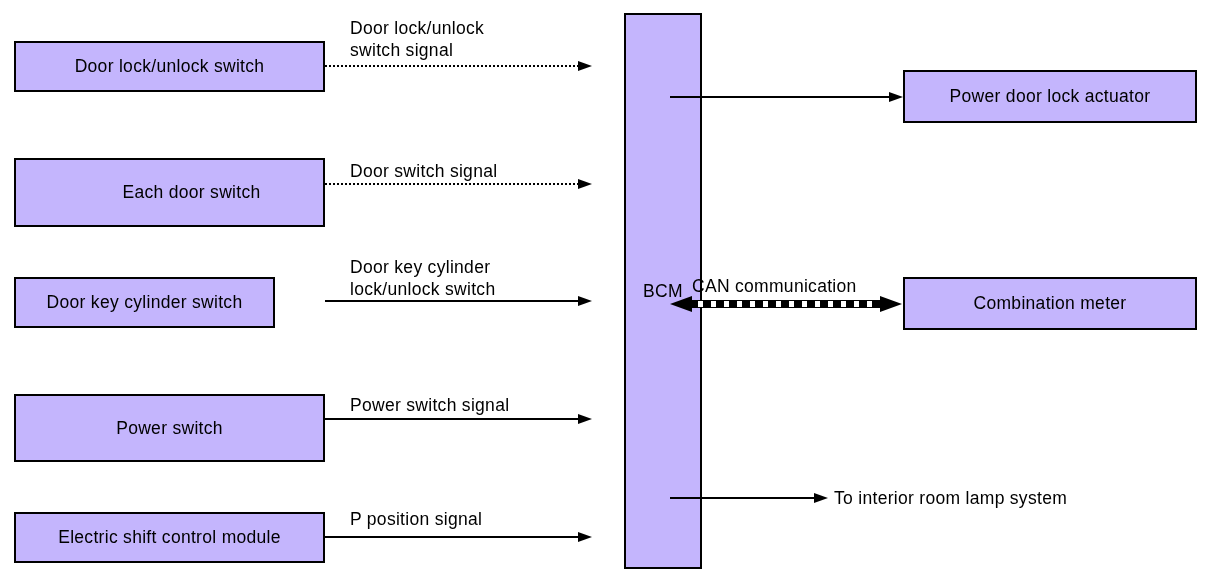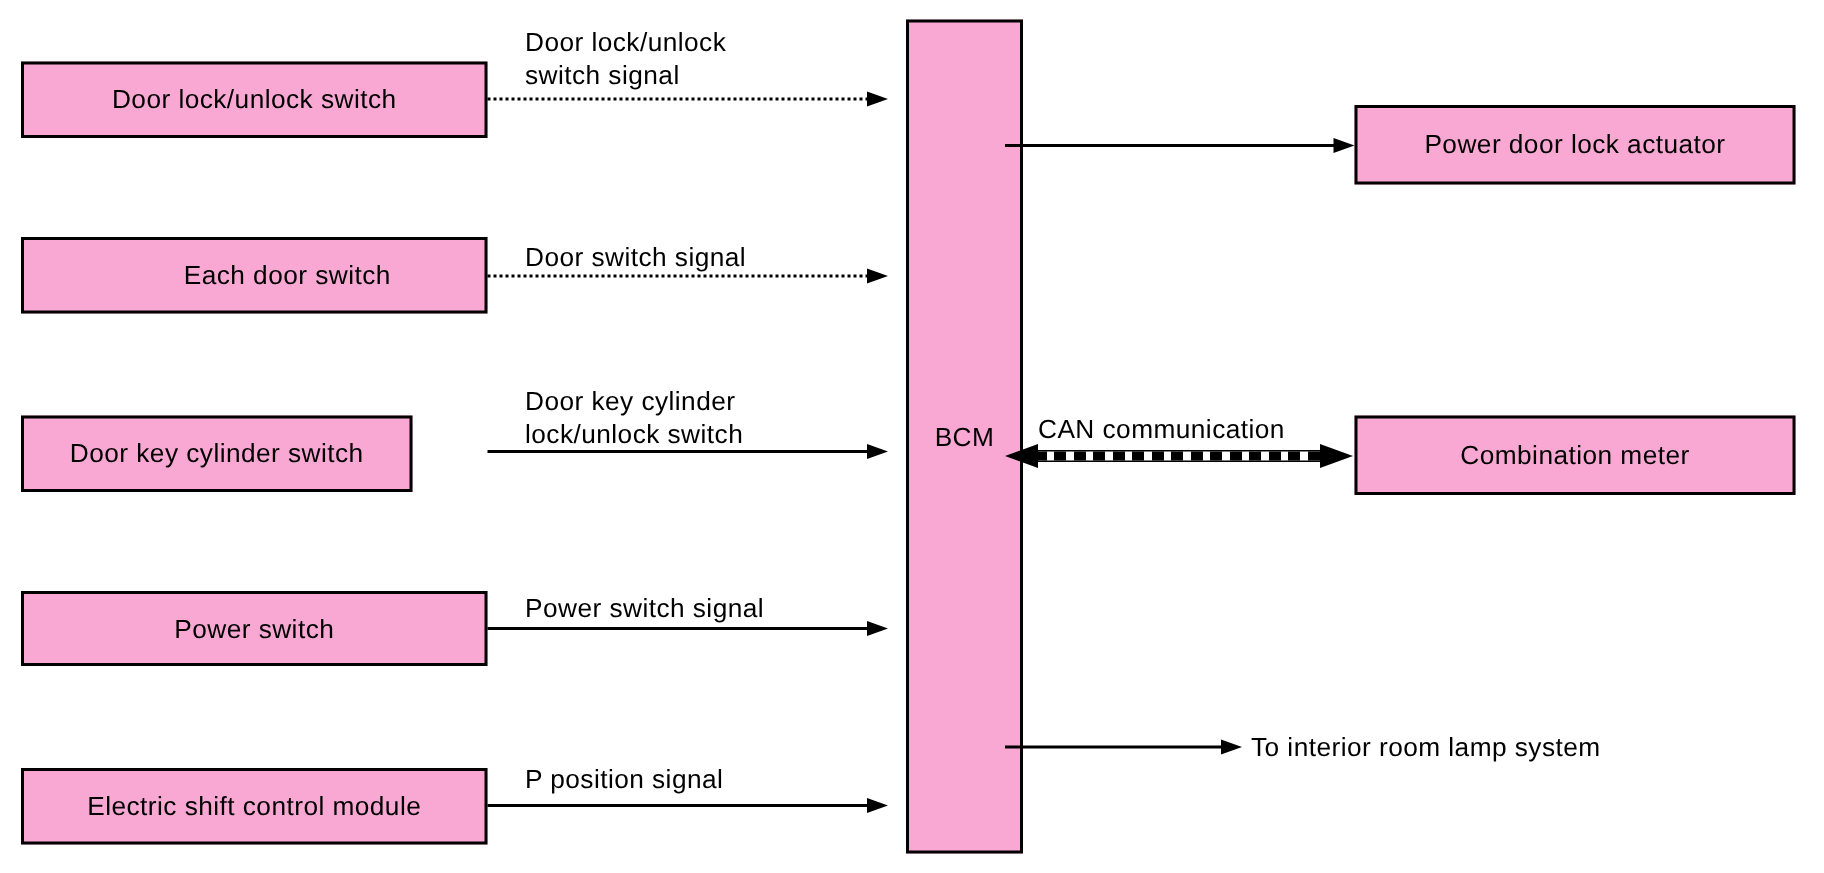--- a/index.html
+++ b/index.html
@@ -15,21 +15,21 @@
     overflow: hidden;
   }
   .box {
     position: absolute;
     border: 2px solid #000;
     box-sizing: border-box;
     display: flex;
     align-items: center;
     justify-content: center;
     text-align: center;
-    background: #f9a8d4;
+    background: #c4b5fd;
   }
   .hline { position: absolute; height: 0; border-top: 2px solid #000; }
   .hline[data-style="dotted"] { border-top: 2px dotted #000; }
   .ah-right {
     position: absolute; width: 0; height: 0;
     border-left: 14px solid #000;
     border-top: 5px solid transparent;
     border-bottom: 5px solid transparent;
   }
   .signal {
@@ -59,27 +59,27 @@
   .note { position: absolute; line-height: 20px; }
 </style>
 </head>
 <body>
 
 <div class="canvas">
 
   <div class="box" style="left:14px; top:41px; width:311px; height:51px;">
     <span>Door lock/unlock switch</span>
   </div>
-  <div class="box" style="left:14px; top:158px; width:311px; height:51px;padding-left:44px;">
+  <div class="box" style="left:14px; top:158px; width:311px; height:69px;padding-left:44px;">
     <span>Each door switch</span>
   </div>
   <div class="box" style="left:14px; top:277px; width:261px; height:51px;">
     <span>Door key cylinder switch</span>
   </div>
-  <div class="box" style="left:14px; top:394px; width:311px; height:50px;">
+  <div class="box" style="left:14px; top:394px; width:311px; height:68px;">
     <span>Power switch</span>
   </div>
   <div class="box" style="left:14px; top:512px; width:311px; height:51px;">
     <span>Electric shift control module</span>
   </div>
 
   <div class="hline" style="left:325px; top:65px;  width:254px;" data-style="dotted"></div>
   <div class="ah-right" style="left:578px; top:61px;"></div>
 
   <div class="hline" style="left:325px; top:183px; width:254px;" data-style="dotted"></div>
@@ -95,21 +95,21 @@
   <div class="ah-right" style="left:578px; top:532px;"></div>
 
   <div class="signal" style="left:350px; top:17px;">Door lock/unlock
 switch signal</div>
   <div class="signal" style="left:350px; top:160px;">Door switch signal</div>
   <div class="signal" style="left:350px; top:256px;">Door key cylinder
 lock/unlock switch</div>
   <div class="signal" style="left:350px; top:394px;">Power switch signal</div>
   <div class="signal" style="left:350px; top:508px;">P position signal</div>
 
-  <div class="box" style="left:604px; top:13px; width:78px; height:556px;align-items:center;">
+  <div class="box" style="left:624px; top:13px; width:78px; height:556px;align-items:center;">
     <span>BCM</span>
   </div>
 
   <div class="hline" style="left:670px; top:96px; width:220px;"></div>
   <div class="ah-right" style="left:889px; top:92px;"></div>
   <div class="box" style="left:903px; top:70px; width:294px; height:53px;">
     <span>Power door lock actuator</span>
   </div>
 
   <div class="can-head-left" style="left:670px; top:296px;"></div>

